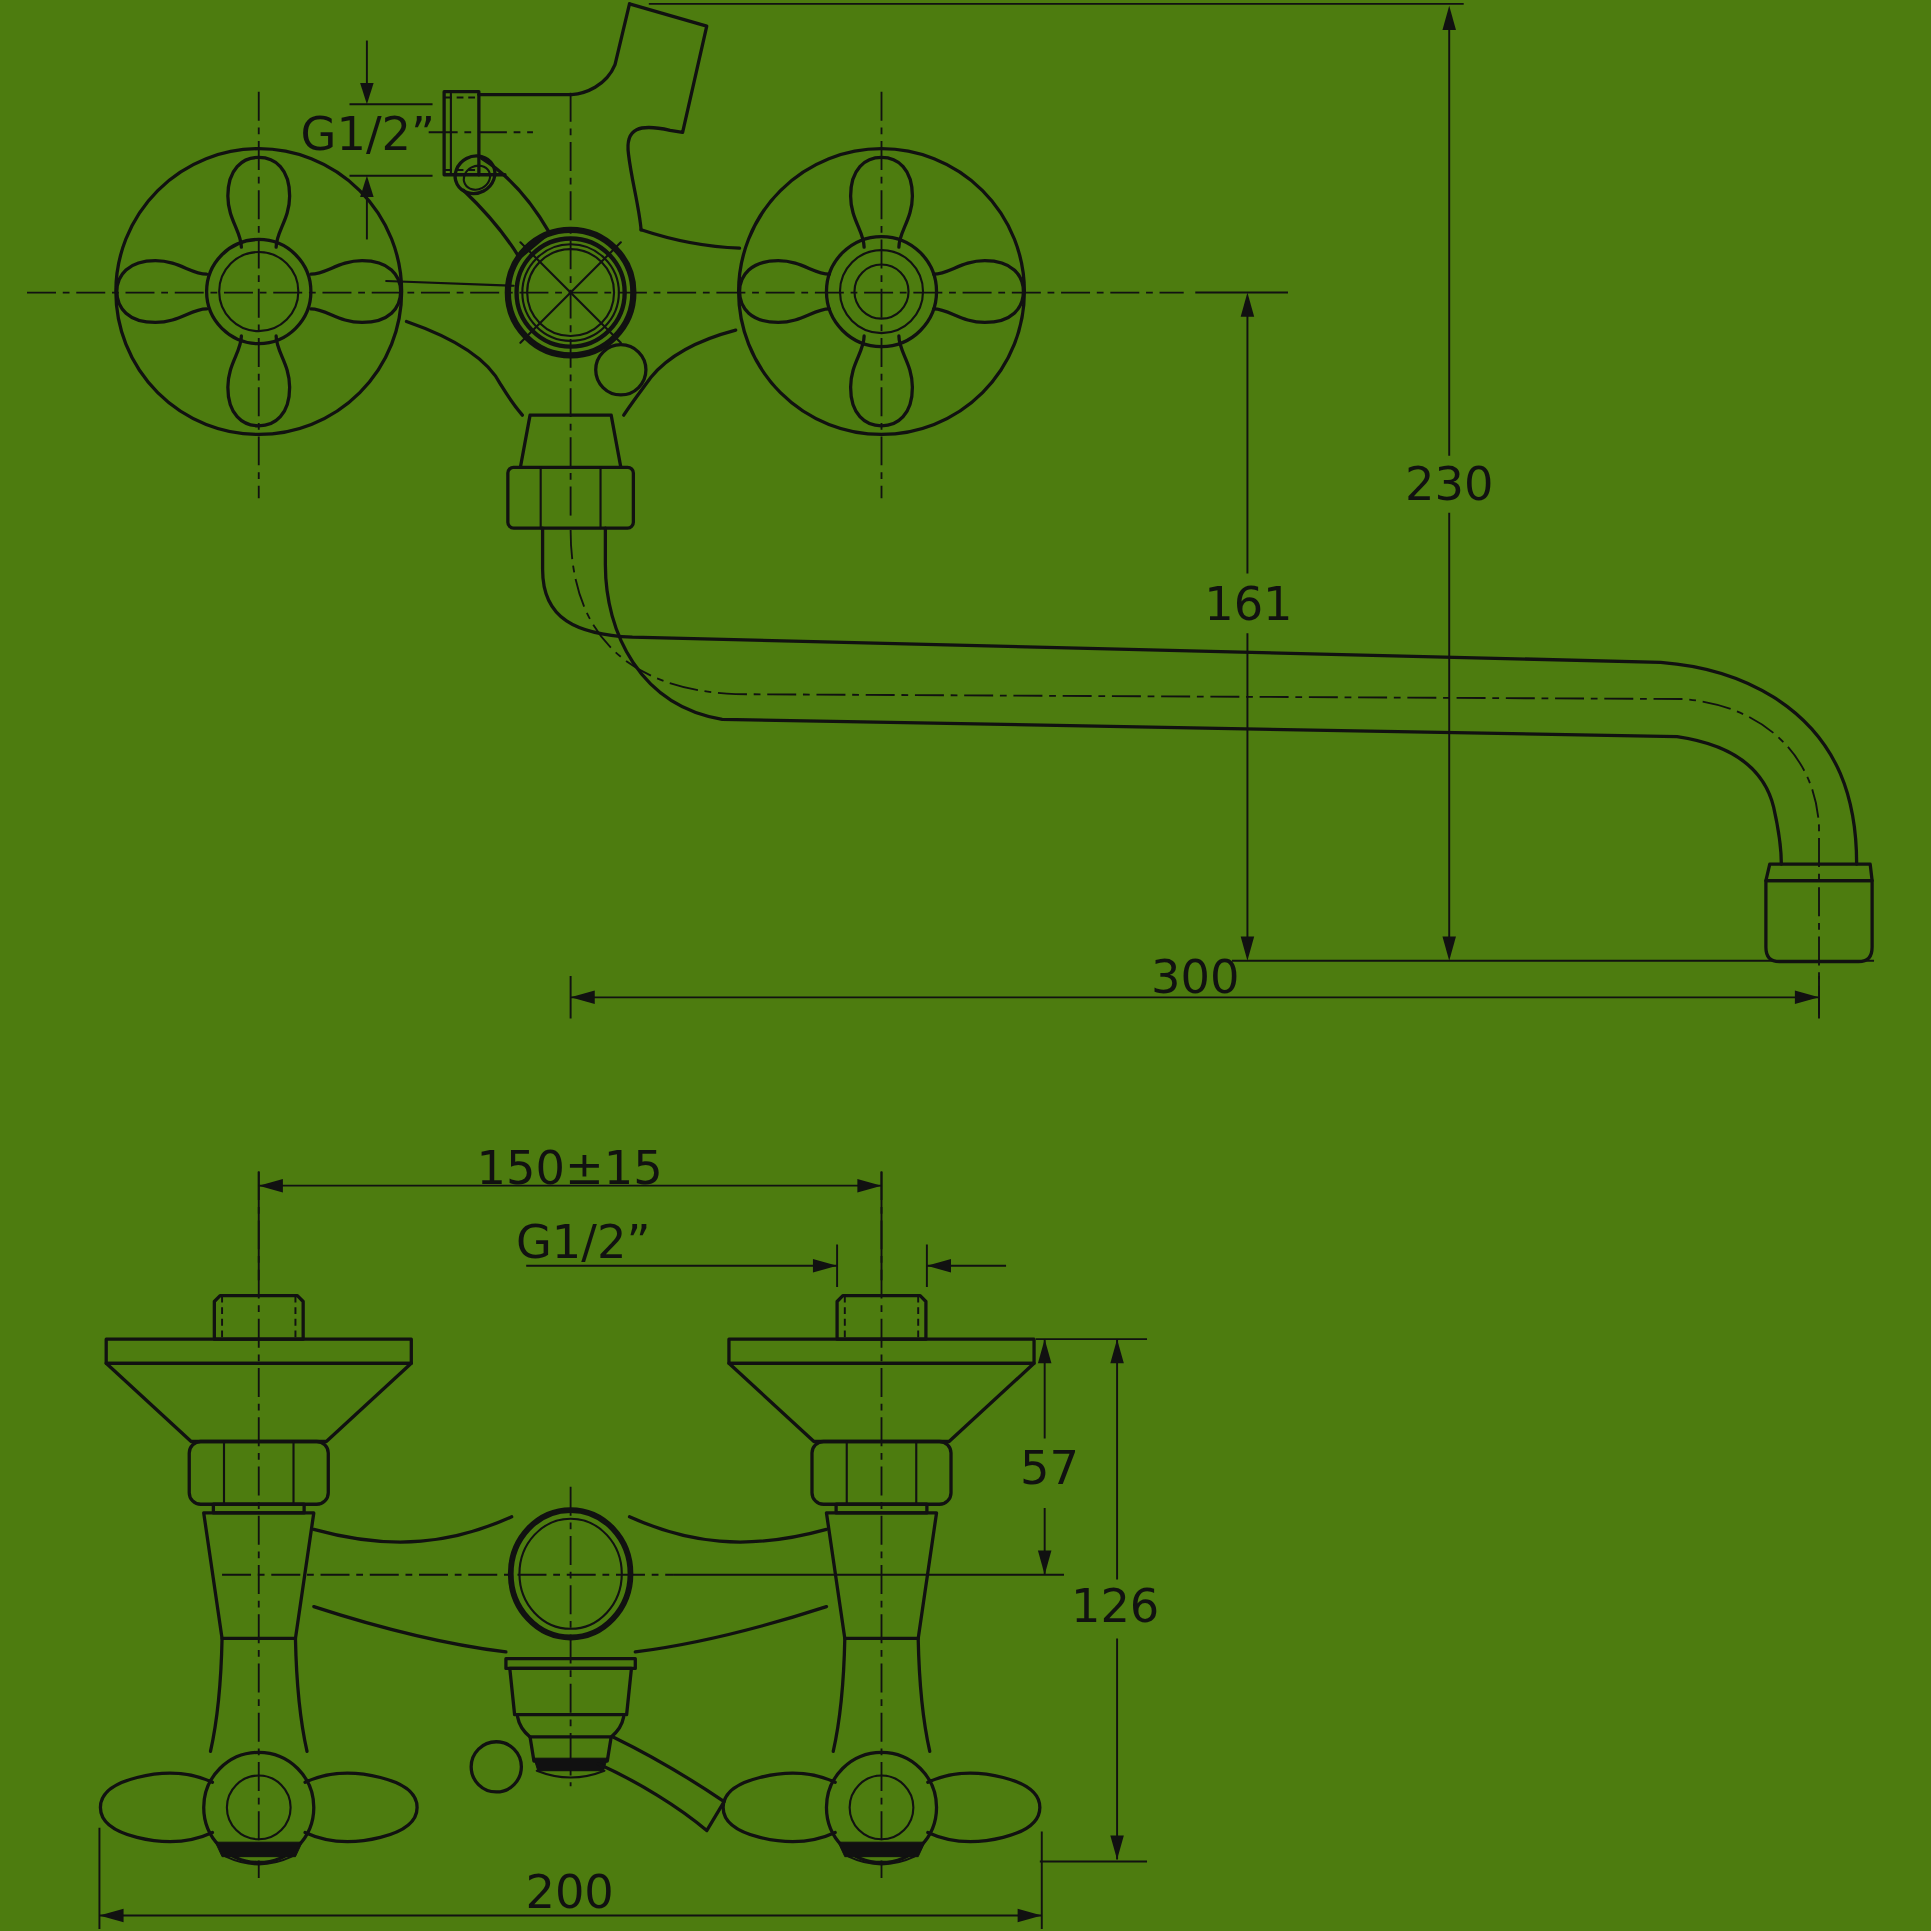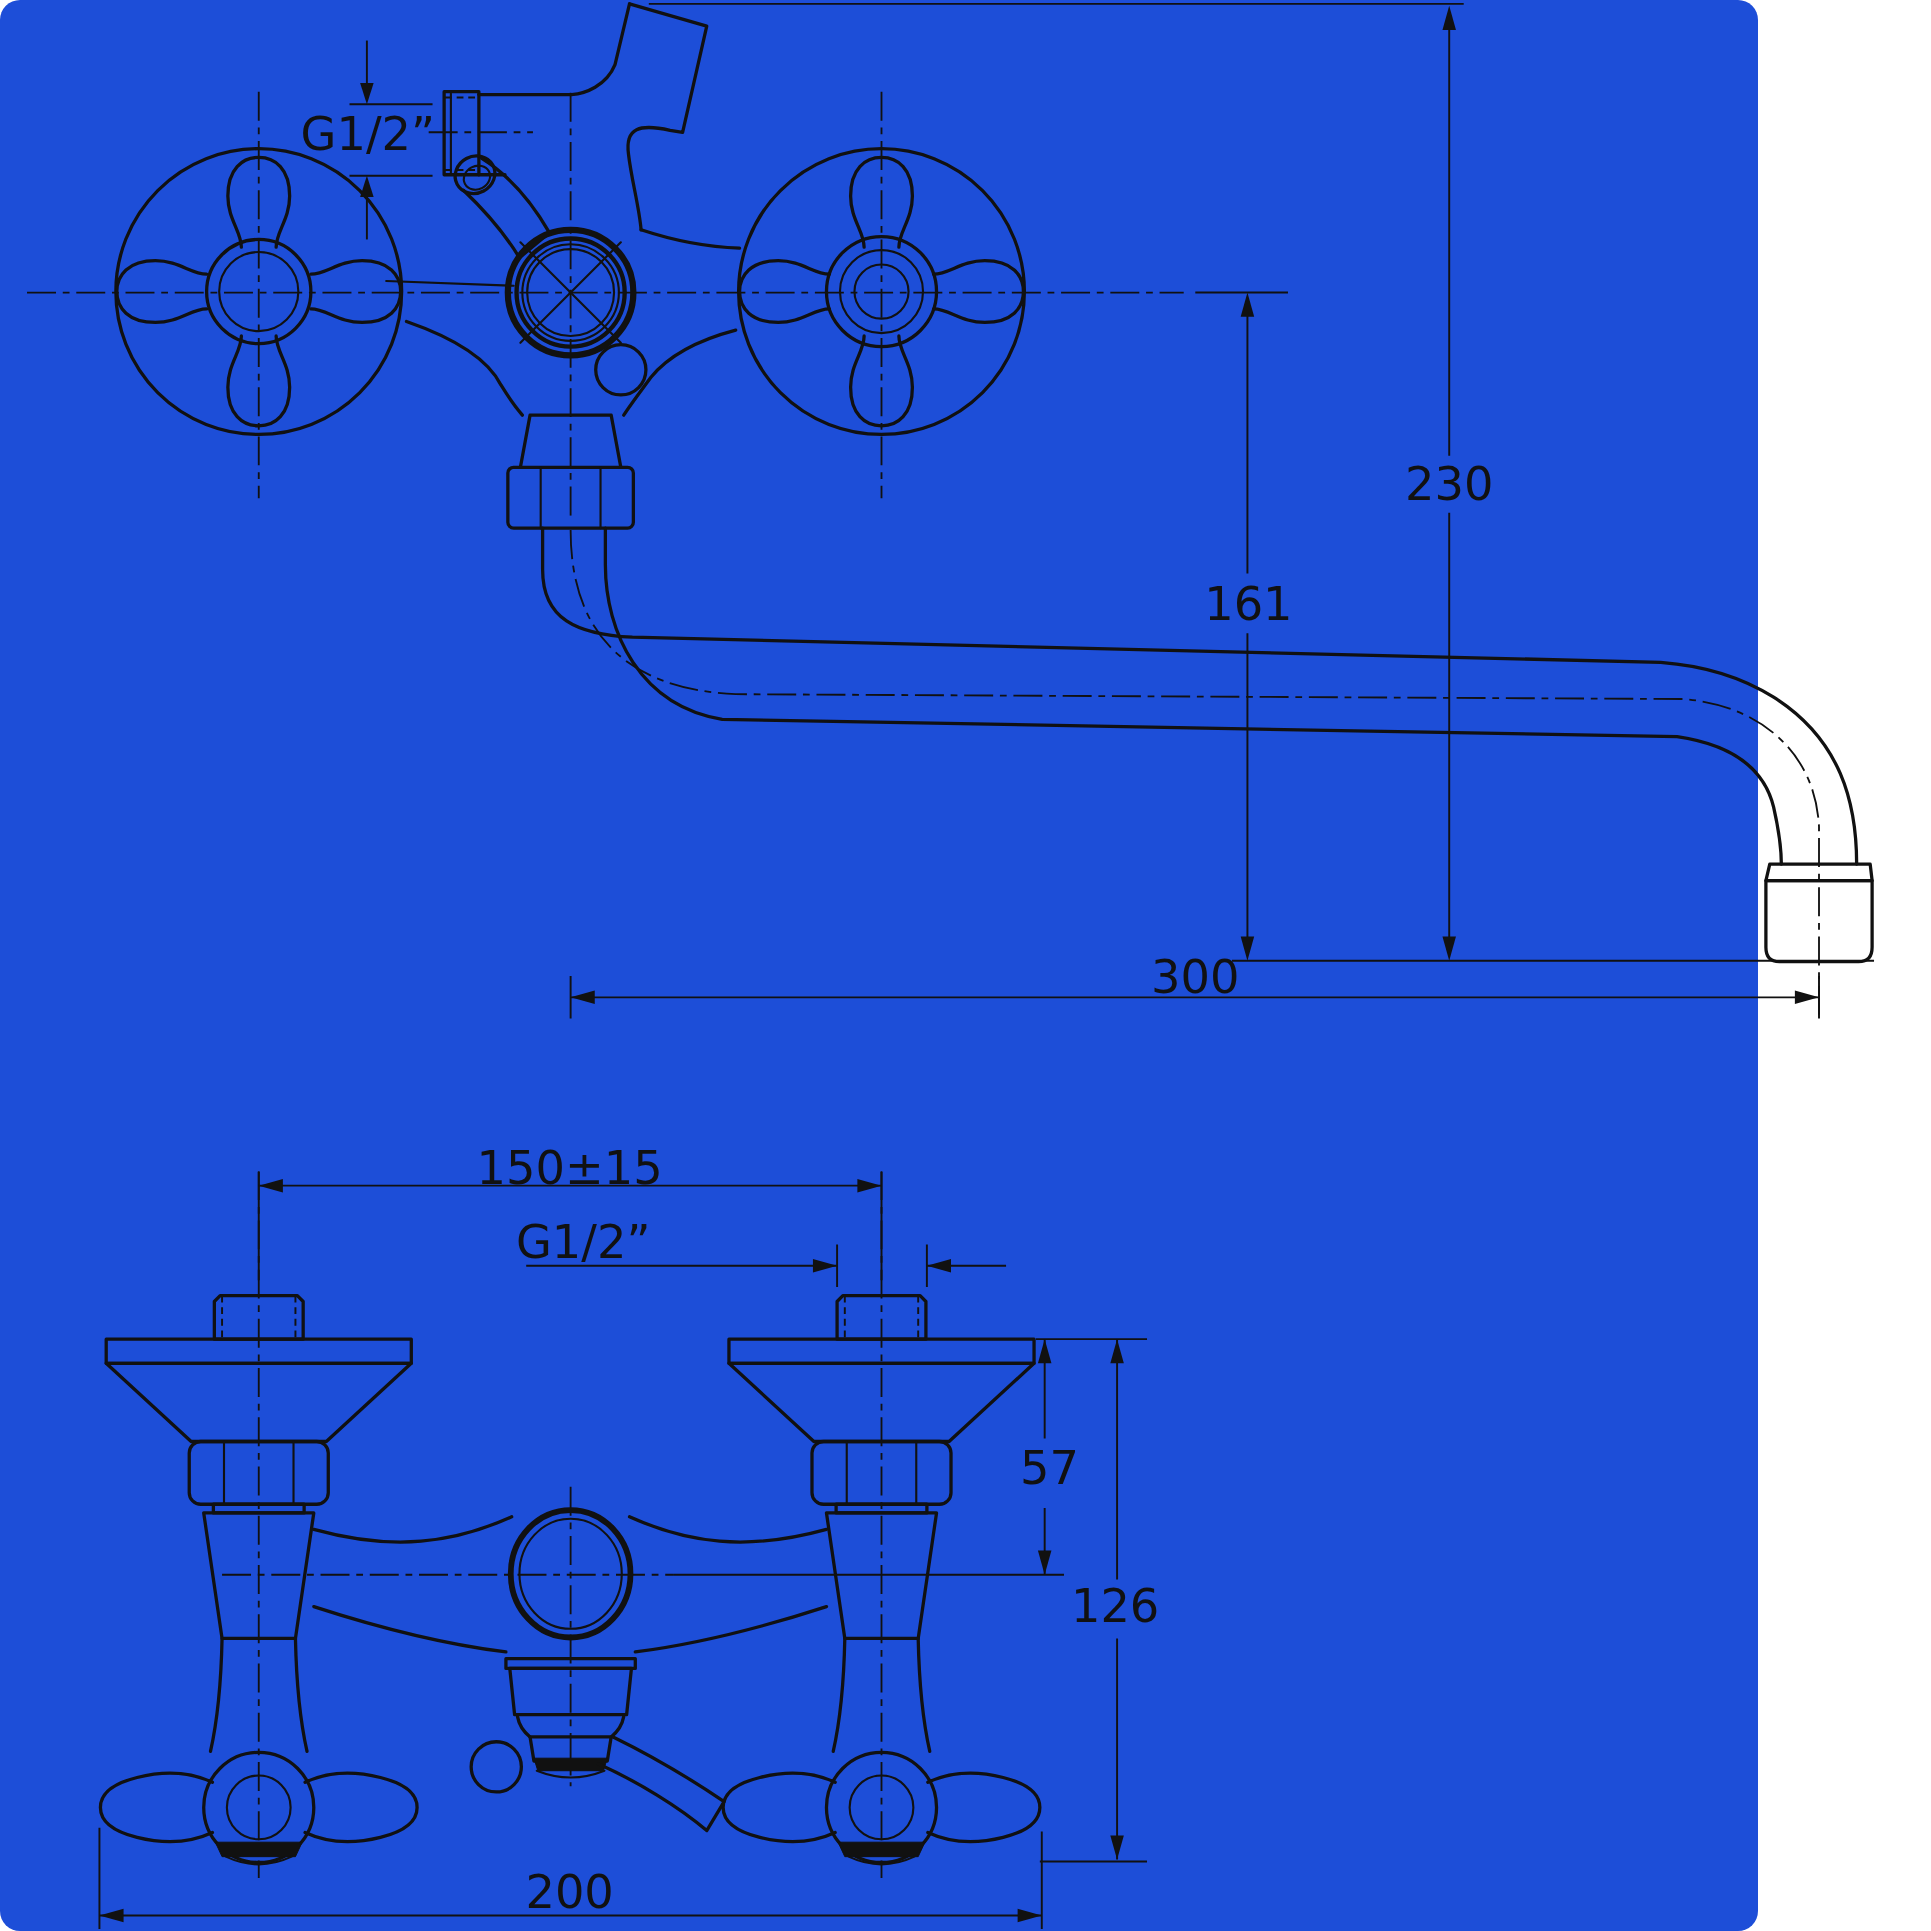--- a/index.html
+++ b/index.html
@@ -1,16 +1,16 @@
 <!DOCTYPE html>
 <html><head>
 <meta charset="utf-8">
 <style>
   html,body{margin:0;padding:0;background:#ffffff;}
-  .stage{width:1758px;height:1931px;background:#1d4ed8;position:relative;font-family:"DejaVu Sans",sans-serif;border-radius:20px;}
+  .stage{width:1931px;height:1931px;background:#4d7c0f;position:relative;font-family:"DejaVu Sans",sans-serif;}
   svg{display:block;}
   .ol  {fill:none;stroke:#111;stroke-width:3.4;stroke-linecap:round;stroke-linejoin:round;}
   .thin{fill:none;stroke:#111;stroke-width:2.2;stroke-linecap:round;stroke-linejoin:round;}
   .dim {fill:none;stroke:#111;stroke-width:2.0;stroke-linecap:butt;}
   .cl  {fill:none;stroke:#111;stroke-width:1.9;stroke-dasharray:30 7 7 7;}
   .thr {fill:none;stroke:#111;stroke-width:2.0;stroke-dasharray:7 5;}
   .ah  {fill:#111;stroke:none;}
   .blk {fill:#111;stroke:#111;stroke-width:1;}
   text.lbl{fill:#111;font-size:48px;font-family:"DejaVu Sans",sans-serif;text-anchor:middle;}
 </style>

